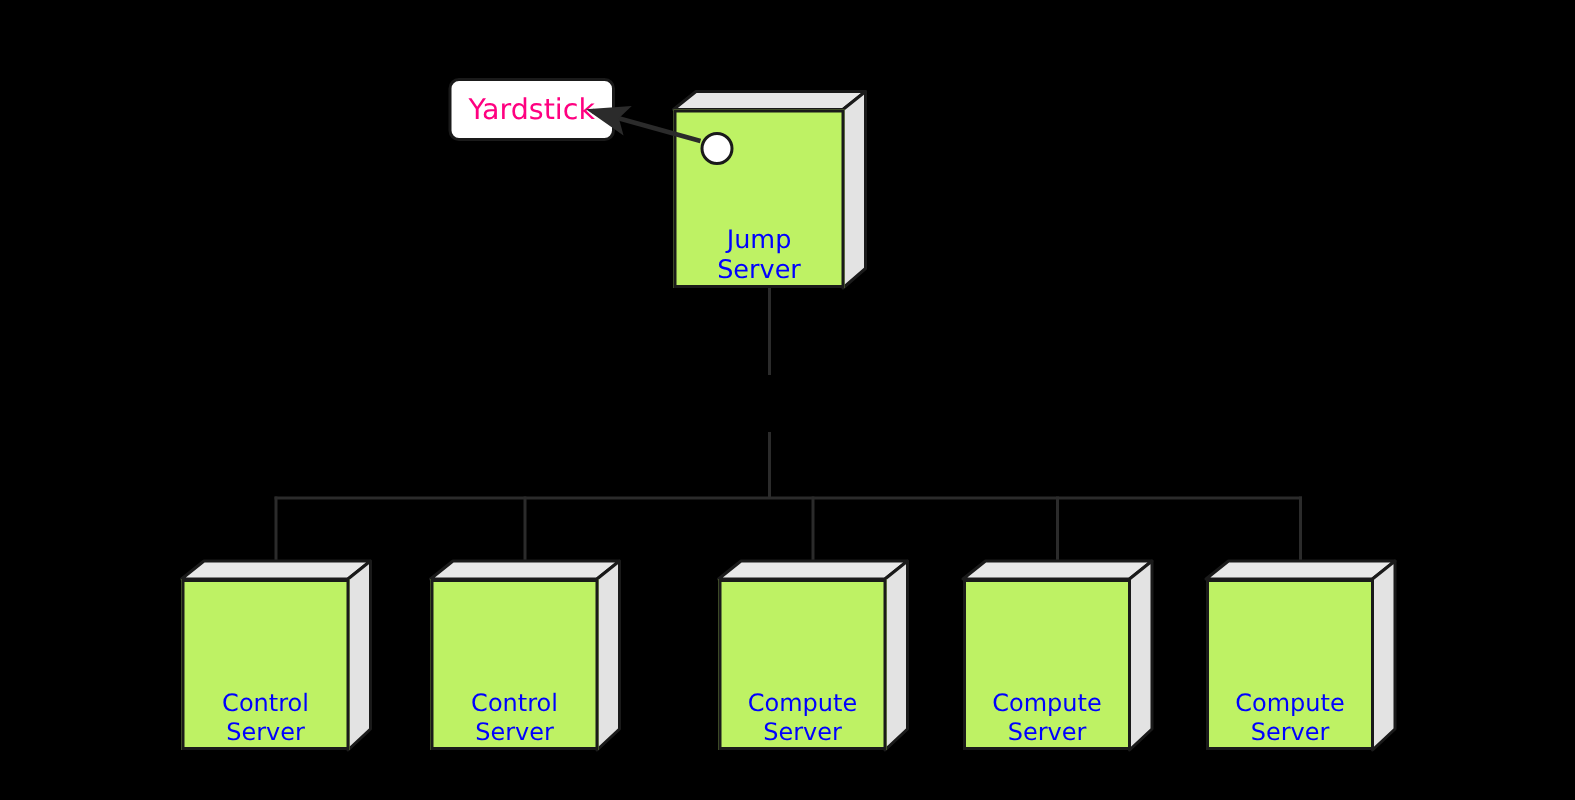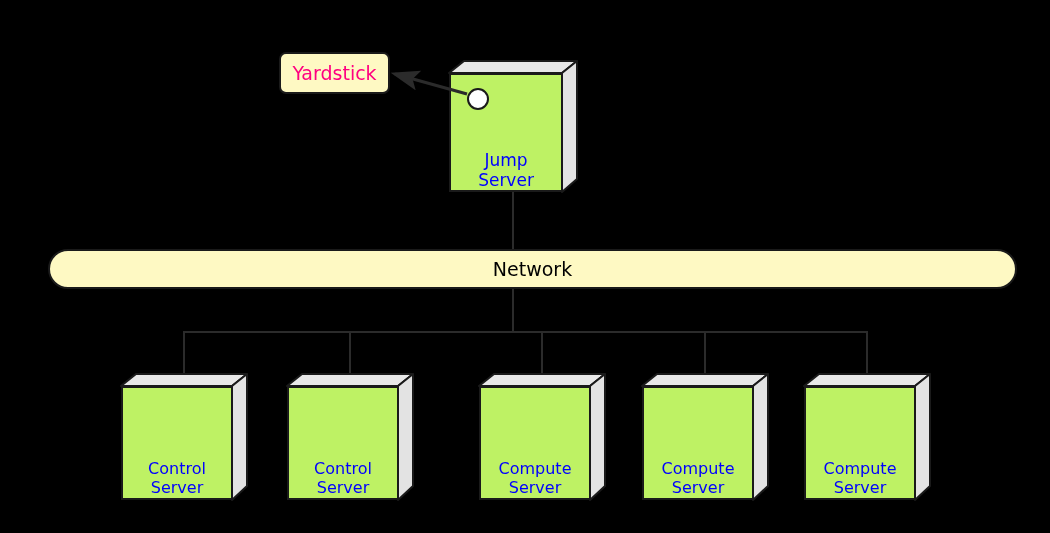--- a/index.html
+++ b/index.html
@@ -44,26 +44,27 @@
     position: absolute;
     left: 0;
     top: 0;
     overflow: visible;
   }
 
   
   .flatbox {
     position: absolute;
     box-sizing: border-box;
-    background: #fef9c3;
+    background: #ffffff;
     border: 2px solid #1a1a1a;
     display: flex;
     align-items: center;
     justify-content: center;
     text-align: center;
+    margin-left: 20px;
   }
 
   .yardstick-box {
     border-radius: 7px;
     color: #ff0080;
     font-size: 19px;
   }
 
   .network-bar {
     border-radius: 22px;
@@ -142,23 +143,20 @@
 
   <svg class="arrow-layer">
     <defs>
       <marker id="arrowhead" markerWidth="9" markerHeight="9" refX="7.6" refY="3.2" orient="auto" markerUnits="strokeWidth">
         <polygon points="0,0 9,3.2 0,6.4 1.9,3.2" fill="#2b2b2b"></polygon>
       </marker>
     </defs>
     <line x1="467" y1="94" x2="395" y2="74" stroke="#2b2b2b" stroke-width="3.2" marker-end="url(#arrowhead)"></line>
   </svg>
 
-  <div class="flatbox network-bar" style="left:48px; top:249px; width:969px; height:40px;">
-    <span>Network</span>
-  </div>
 
   <div class="node3d" style="left:119px; top:372px; width:130px; height:130px;">
     <svg class="depth" width="130" height="130" viewBox="0 0 130 130">
       <polygon points="2,14 17,2 128,2 113,14" fill="#e8e8e8" stroke="#1a1a1a" stroke-width="2" stroke-linejoin="round"></polygon>
       <polygon points="113,14 128,2 128,114 113,128" fill="#e3e3e3" stroke="#1a1a1a" stroke-width="2" stroke-linejoin="round"></polygon>
     </svg>
     <div class="front-face label-srv" style="left:2px; top:14px; width:112px; height:114px;">
       <span>Control
 Server</span>
     </div>

